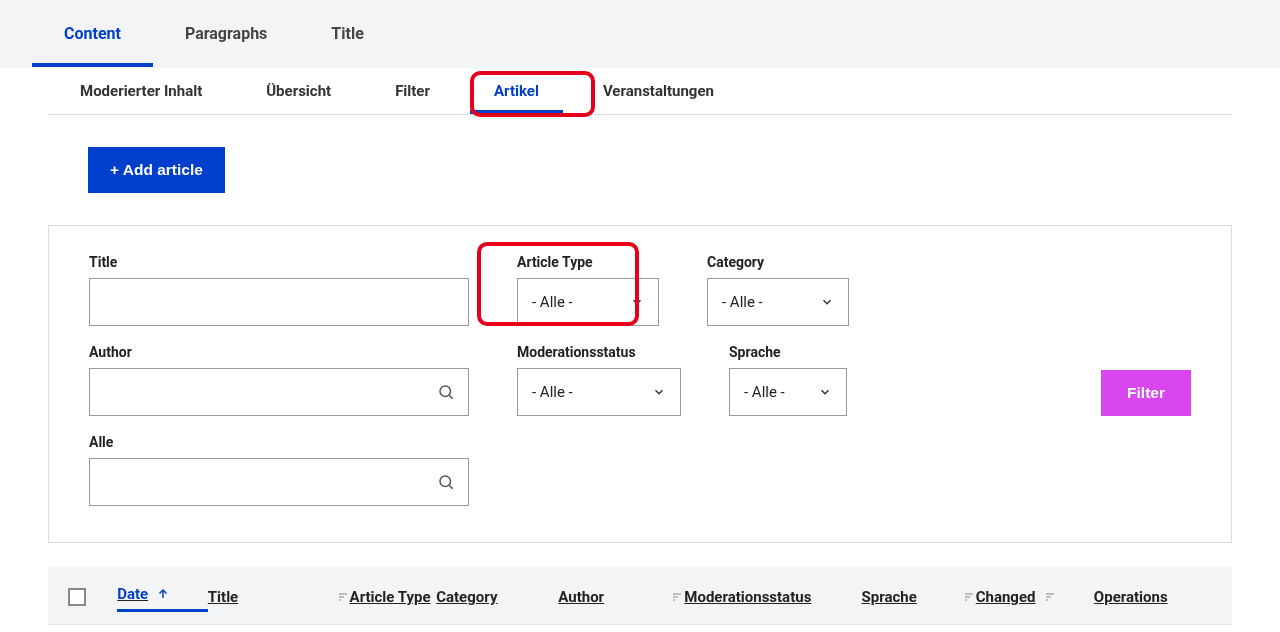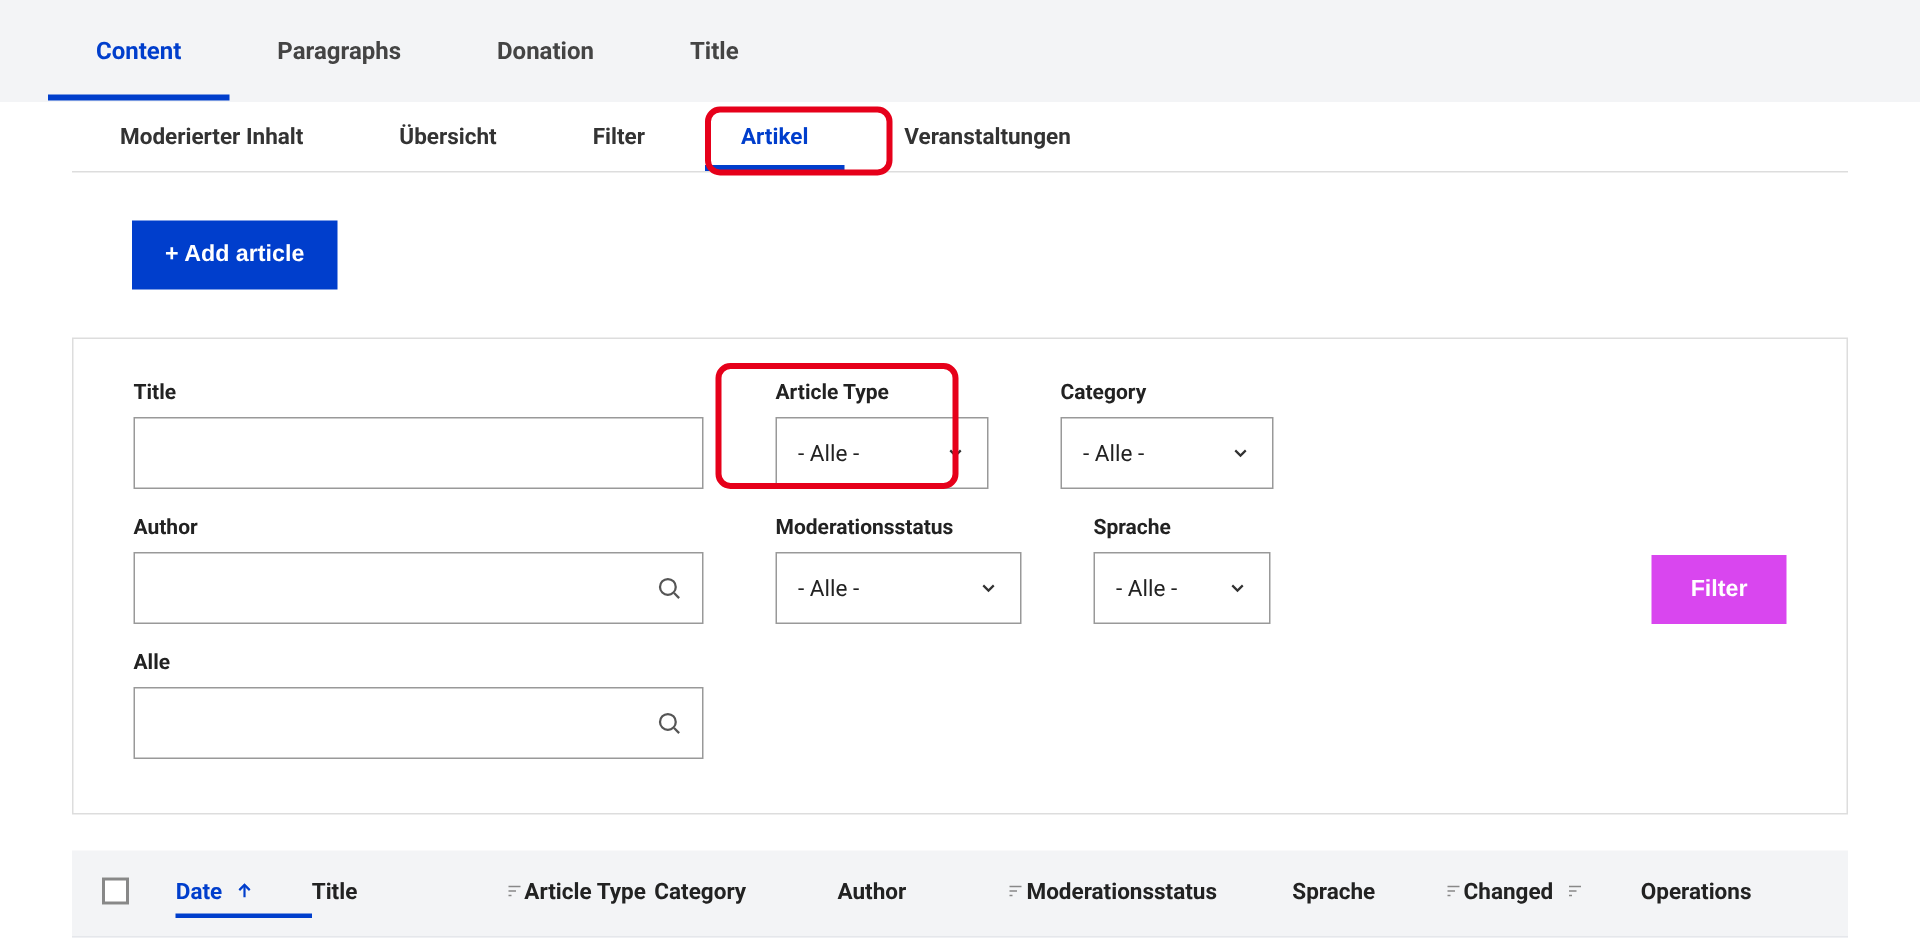--- a/index.html
+++ b/index.html
@@ -22,21 +22,21 @@
 .field label { font-weight: 700; font-size: 14px; margin-bottom: 8px; }
 .field .control { position: relative; }
 .text-input { height: 48px; border: 1px solid #999; padding: 0 12px; font-size: 15px; width: 380px; }
 .select-wrap { height: 48px; border: 1px solid #999; padding: 0 42px 0 14px; font-size: 15px; width: 142px; display: flex; align-items: center; position: relative; cursor: pointer; background: #fff; }
 .select-wide { width: 164px; }
 .autocomplete { width: 380px; }
 .chevron { position: absolute; right: 14px; top: 50%; transform: translateY(-50%); pointer-events: none; }
 .search-icon { position: absolute; right: 14px; top: 50%; transform: translateY(-50%); pointer-events: none; color: #555; }
 .filter-btn { background: #d946ef; color: #fff; border: none; padding: 14px 26px; font-weight: 700; font-size: 15.5px; cursor: pointer; margin-left: auto; }
 .table-wrap { margin-top: 24px; }
-.table-header { display: flex; align-items: flex-start; background: #f3f4f6; padding: 18px 20px; border-bottom: 1px solid #e5e7eb; }
+.table-header { display: flex; align-items: flex-end; background: #f3f4f6; padding: 18px 20px; border-bottom: 1px solid #e5e7eb; text-decoration: underline; }
 .th { font-weight: 700; font-size: 15px; color: #222; display: flex; align-items: center; gap: 8px; }
 .th.sort-active { color: #003ecc; border-bottom: 3px solid #003ecc; padding-bottom: 6px; margin-bottom: -6px; }
 .checkbox { width: 18px; height: 18px; border: 2px solid #888; background: #fff; cursor: pointer; }
 .sort-icon { color: #888; }
 .sort-icon-active { color: #003ecc; }
 .row-frag { padding: 10px 20px; }
 .highlight-primary { position: absolute; border: 4px solid #e6001a; border-radius: 10px; pointer-events: none; z-index: 50; }
 .col-check { width: 50px; }
 .col-date { width: 92px; }
 .col-title { width: 144px; }
@@ -49,21 +49,20 @@
 .col-ops { width: 120px; }
 svg { display: block; }
 </style>
 </head>
 <body>
 
 <div class="top-area">
   <div class="primary-tabs">
     <div class="primary-tab active">Content</div>
     <div class="primary-tab">Paragraphs</div>
-    <div class="primary-tab">Donation</div>
     <div class="primary-tab">Title</div>
   </div>
 </div>
 
 <div class="content-wrap">
   <div class="secondary-tabs">
     <div class="secondary-tab">Moderierter Inhalt</div>
     <div class="secondary-tab">Übersicht</div>
     <div class="secondary-tab">Filter</div>
     <div class="secondary-tab active">Artikel</div>

